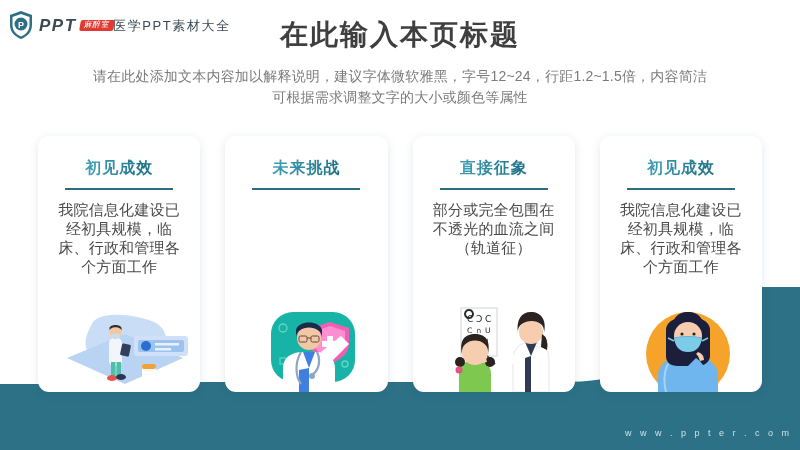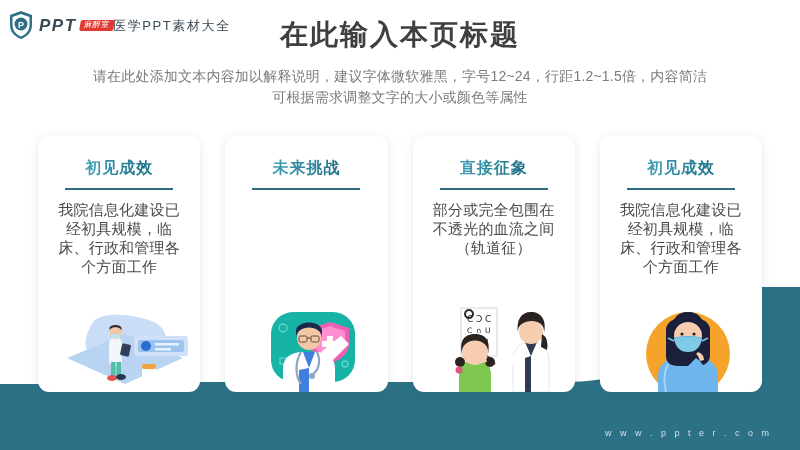--- a/index.html
+++ b/index.html
@@ -47,21 +47,21 @@
   }
   .card-rule{width:108px;height:1.5px;background:#2d6d7e;margin-top:9px;}
   .card-body{
     margin-top:10px;width:134px;font-size:15px;line-height:19px;color:#4a4a4a;
     text-align:center;letter-spacing:.2px;
   }
   .card-illus{position:absolute;left:0;bottom:0;width:175px;height:92px;}
 
   
   .footer{
-    position:absolute;right:28px;bottom:12px;
+    position:absolute;right:8px;bottom:12px;
     font-size:9px;color:#cfe2e8;letter-spacing:3px;
   }
 </style>
 </head>
 <body>
 
 <div id="slide">
 
   <svg class="bg-teal" viewBox="0 0 800 450" preserveAspectRatio="none">
     <path d="M0,384 L120,384 C150,384 160,382 200,382 L560,382 C620,382 660,370 700,320 C720,296 735,288 760,287 L800,287 L800,450 L0,450 Z" fill="#2c7186"></path>

